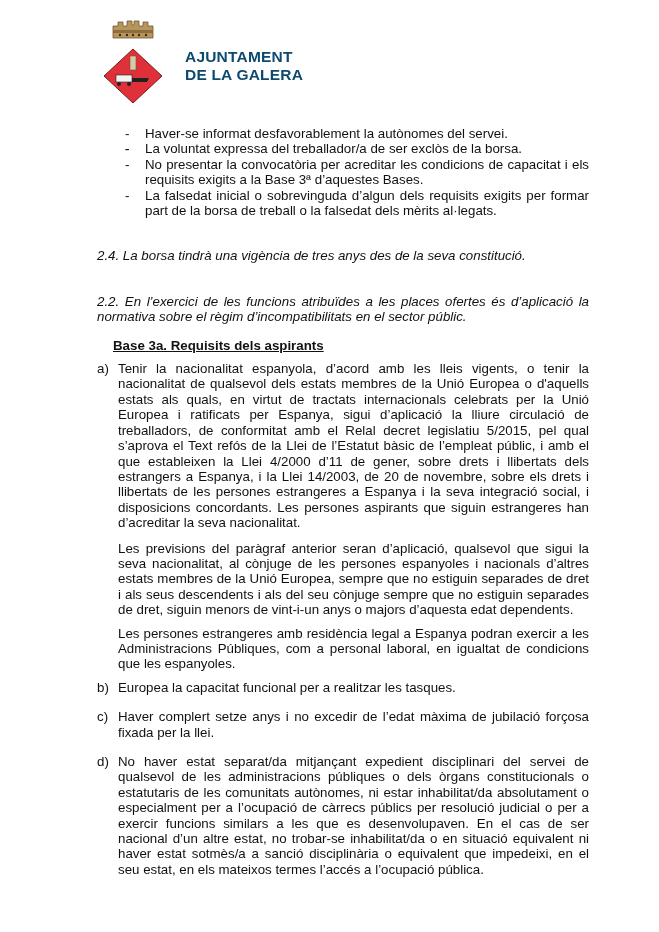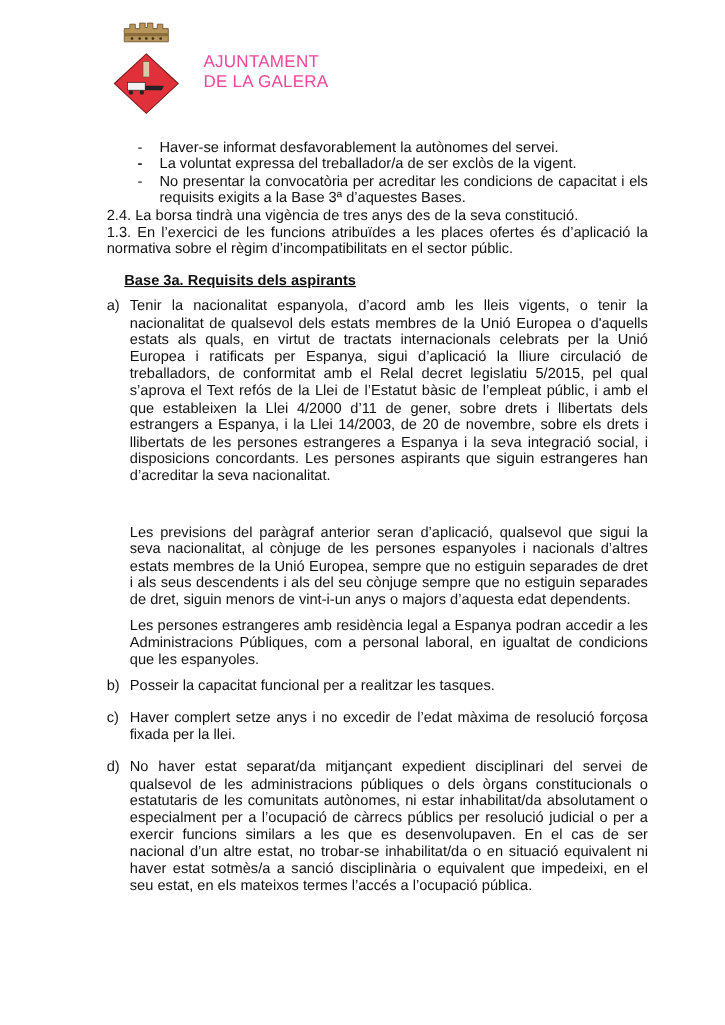--- a/index.html
+++ b/index.html
@@ -1,35 +1,35 @@
 <!DOCTYPE html>
 <html><head>
 <meta charset="utf-8">
 <style>
   html, body { margin: 0; padding: 0; background: #ffffff; }
   body { width: 659px; height: 932px; position: relative; overflow: hidden;
          font-family: "Liberation Sans", sans-serif; color: #111; }
   .header { position: absolute; left: 103px; top: 18px; width: 400px; height: 80px; }
   .crown { position: absolute; left: 8px; top: 0; width: 44px; height: 22px; }
   .shield { position: absolute; left: 0px; top: 30px; width: 60px; height: 56px; }
-  .org { position: absolute; left: 82px; top: 30px; font-weight: normal; font-size: 15.5px;
-         line-height: 18px; letter-spacing: 0.2px; color: #ec4899; }
+  .org { position: absolute; left: 82px; top: 30px; font-weight: bold; font-size: 15.5px;
+         line-height: 18px; letter-spacing: 0.2px; color: #0c4a6e; }
   .content { position: absolute; left: 97px; top: 126px; width: 492px;
              font-size: 13.3px; line-height: 15.4px; }
   .dash-list { margin: 0; padding: 0; list-style: none; }
   .dash-list li { position: relative; padding-left: 48px; text-align: justify; }
   .dash-list li .dash { position: absolute; left: 28px; top: 0; }
   p { margin: 0; text-align: justify; }
-  .para { margin-top: 0; }
+  .para { margin-top: 30px; font-style: italic; }
   .section-title { margin-top: 13px; font-weight: bold; text-decoration: underline; padding-left: 16px; }
   .req-list { margin: 0; padding: 0; list-style: none; }
   .req-list > li { position: relative; padding-left: 21px; text-align: justify; }
   .req-list > li .lbl { position: absolute; left: 0; top: 0; }
   .sub { margin-top: 8px; }
-  .sub.first { margin-top: 36px; }
+  .sub.first { margin-top: 10px; }
 </style>
 </head>
 <body>
 
 <div class="header">
   <svg class="crown" viewBox="0 0 44 22">
     <path d="M2 20 L2 8 L7 8 L7 4 L12 4 L12 8 L16 8 L16 3 L21 3 L21 7 L23 7 L23 3 L28 3 L28 8 L32 8 L32 4 L37 4 L37 8 L42 8 L42 20 Z" fill="#b8955a" stroke="#6e5530" stroke-width="0.8"></path>
     <rect x="2" y="12" width="40" height="3" fill="#8c6d3e"></rect>
     <circle cx="9" cy="17" r="1.2" fill="#3a2c18"></circle>
       <circle cx="16" cy="17" r="1.2" fill="#3a2c18"></circle>
@@ -48,42 +48,42 @@
   <div class="org">
     <div>AJUNTAMENT</div>
     <div>DE LA GALERA</div>
   </div>
 </div>
 
 <div class="content">
   <ul class="dash-list">
     <li><span class="dash">-</span><span>Haver-se informat desfavorablement la autònomes del servei.</span></li>
     <li><span class="dash">-</span></li>
-    <li><span class="dash">-</span><span>La voluntat expressa del treballador/a de ser exclòs de la vigent.</span></li>
+    <li><span class="dash">-</span><span>La voluntat expressa del treballador/a de ser exclòs de la borsa.</span></li>
     <li><span class="dash">-</span><span>No presentar la convocatòria per acreditar les condicions de capacitat i els requisits exigits a la Base 3ª d’aquestes Bases.</span></li>
-    <li><span class="dash">-</span></li>
+    <li><span class="dash">-</span><span>La falsedat inicial o sobrevinguda d’algun dels requisits exigits per formar part de la borsa de treball o la falsedat dels mèrits al·legats.</span></li>
   </ul>
 
   <p class="para">2.4. La borsa tindrà una vigència de tres anys des de la seva constitució.</p>
-  <p class="para">1.3. En l’exercici de les funcions atribuïdes a les places ofertes és d’aplicació la normativa sobre el règim d’incompatibilitats en el sector públic.</p>
+  <p class="para">2.2. En l’exercici de les funcions atribuïdes a les places ofertes és d’aplicació la normativa sobre el règim d’incompatibilitats en el sector públic.</p>
   <p class="section-title">Base 3a. Requisits dels aspirants</p>
 
   <ul class="req-list" style="margin-top:8px;">
     <li>
       <span class="lbl">a)</span>
       <p>Tenir la nacionalitat espanyola, d’acord amb les lleis vigents, o tenir la nacionalitat de qualsevol dels estats membres de la Unió Europea o d'aquells estats als quals, en virtut de tractats internacionals celebrats per la Unió Europea i ratificats per Espanya, sigui d’aplicació la lliure circulació de treballadors, de conformitat amb el Relal decret legislatiu 5/2015, pel qual s’aprova el Text refós de la Llei de l’Estatut bàsic de l’empleat públic, i amb el que estableixen la Llei 4/2000 d’11 de gener, sobre drets i llibertats dels estrangers a Espanya, i la Llei 14/2003, de 20 de novembre, sobre els drets i llibertats de les persones estrangeres a Espanya i la seva integració social, i disposicions concordants. Les persones aspirants que siguin estrangeres han d’acreditar la seva nacionalitat.</p>
       <p class="sub first">Les previsions del paràgraf anterior seran d’aplicació, qualsevol que sigui la seva nacionalitat, al cònjuge de les persones espanyoles i nacionals d’altres estats membres de la Unió Europea, sempre que no estiguin separades de dret i als seus descendents i als del seu cònjuge sempre que no estiguin separades de dret, siguin menors de vint-i-un anys o majors d’aquesta edat dependents.</p>
-      <p class="sub">Les persones estrangeres amb residència legal a Espanya podran accedir a les Administracions Públiques, com a personal laboral, en igualtat de condicions que les espanyoles.</p>
+      <p class="sub">Les persones estrangeres amb residència legal a Espanya podran exercir a les Administracions Públiques, com a personal laboral, en igualtat de condicions que les espanyoles.</p>
     </li>
     <li style="margin-top:8px;">
       <span class="lbl">b)</span>
-      <p>Posseir la capacitat funcional per a realitzar les tasques.</p>
+      <p>Europea la capacitat funcional per a realitzar les tasques.</p>
     </li>
     <li style="margin-top:14px;">
       <span class="lbl">c)</span>
-      <p>Haver complert setze anys i no excedir de l’edat màxima de resolució forçosa fixada per la llei.</p>
+      <p>Haver complert setze anys i no excedir de l’edat màxima de jubilació forçosa fixada per la llei.</p>
     </li>
     <li style="margin-top:14px;">
       <span class="lbl">d)</span>
       <p>No haver estat separat/da mitjançant expedient disciplinari del servei de qualsevol de les administracions públiques o dels òrgans constitucionals o estatutaris de les comunitats autònomes, ni estar inhabilitat/da absolutament o especialment per a l’ocupació de càrrecs públics per resolució judicial o per a exercir funcions similars a les que es desenvolupaven. En el cas de ser nacional d’un altre estat, no trobar-se inhabilitat/da o en situació equivalent ni haver estat sotmès/a a sanció disciplinària o equivalent que impedeixi, en el seu estat, en els mateixos termes l’accés a l’ocupació pública.</p>
     </li>
   </ul>
 </div>
 
 </body></html>

